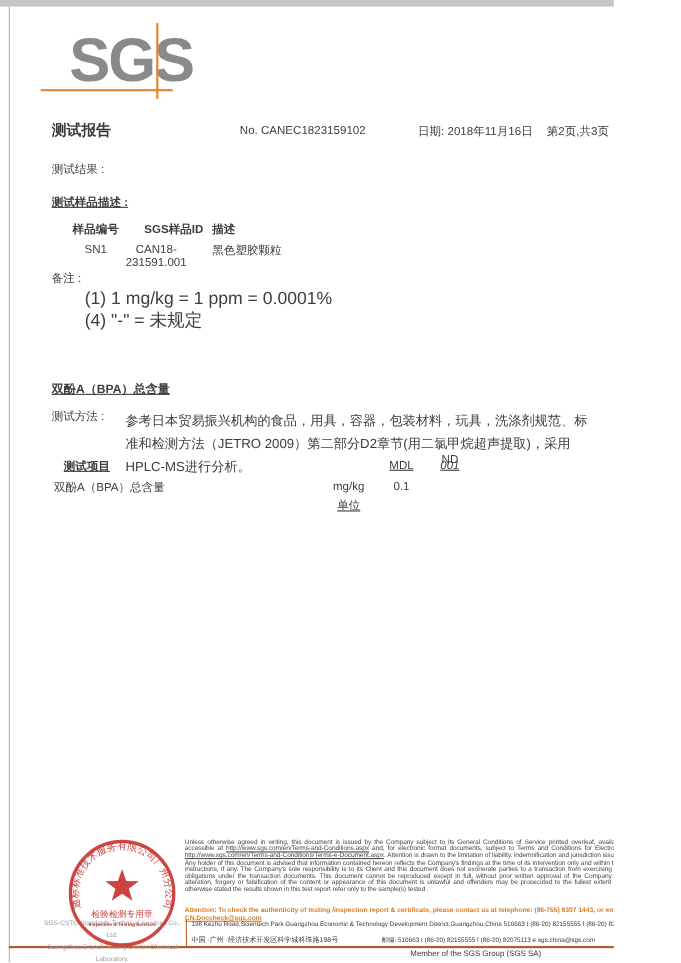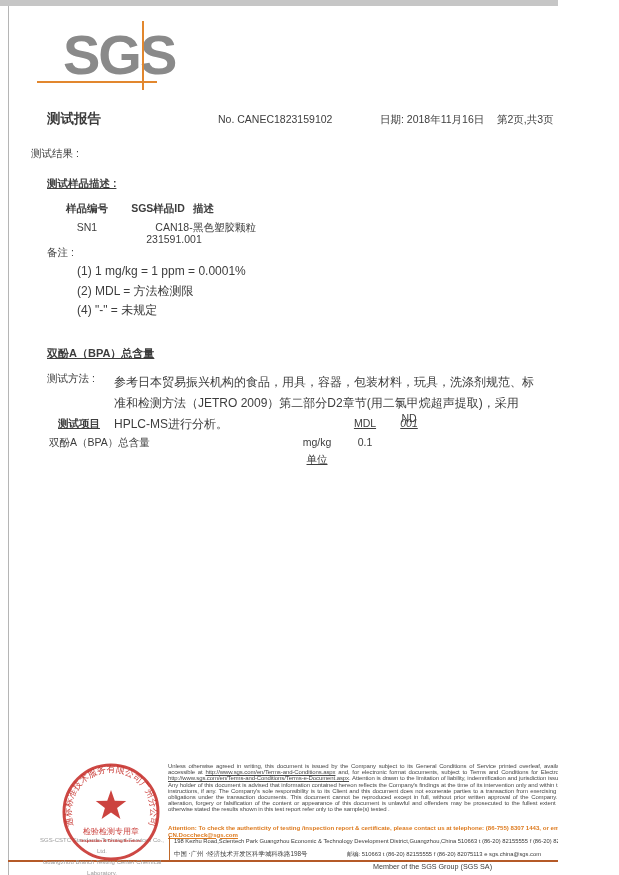--- a/index.html
+++ b/index.html
@@ -19,33 +19,33 @@
   .logo-vline { left:142px; top:21px; width:2px; height:69px; background:#e2872e; }
 
   .doc-title { left:47px; top:110px; font-size:13.5px; font-weight:bold; color:#3a3a3a; }
   .report-no { left:218px; top:113px; font-size:10.5px; }
   .report-date { left:380px; top:113px; font-size:10.5px; }
   .report-page { left:497px; top:113px; font-size:10.5px; }
 
   .t-normal { font-size:10.5px; color:#3d3d3d; }
   .t-bold { font-weight:bold; }
   .t-under { text-decoration:underline; }
-  .results-label { left:31px; top:147px; }
+  .results-label { left:47px; top:147px; }
   .sampledesc-label { left:47px; top:177px; }
 
   .s-h1 { left:47px; top:202px; width:80px; text-align:center; }
   .s-h2 { left:112px; top:202px; width:92px; text-align:center; }
   .s-h3 { left:193px; top:202px; }
   .s-c1 { left:47px; top:221px; width:80px; text-align:center; }
-  .s-c2 { left:128px; top:221px; width:92px; text-align:center; }
+  .s-c2 { left:96px; top:221px; width:92px; text-align:center; }
   .s-c3 { left:193px; top:221px; }
 
   .remarks-label { left:47px; top:246px; }
   .remarks { left:77px; top:262px; }
-  .remarks div { font-size:12px; line-height:19.5px; }
+  .remarks div { font-size:16px; line-height:19.5px; }
 
   .bpa-heading { left:47px; top:346px; font-size:11px; }
   .method-label { left:47px; top:372px; }
   .method-text { left:114px; top:372px; width:428px; font-size:12px; line-height:21px; }
 
   .r-h1 { left:58px; top:417px; }
   .r-h2 { left:297px; top:417px; width:40px; text-align:center;margin-top:36px; }
   .r-h3 { left:345px; top:417px; width:40px; text-align:center; }
   .r-h4 { left:389px; top:417px; width:40px; text-align:center; font-style:italic; }
   .r-c1 { left:49px; top:436px; }
@@ -97,21 +97,20 @@
   <div class="abs t-normal t-bold s-h1">样品编号</div>
   <div class="abs t-normal t-bold s-h2">SGS样品ID</div>
   <div class="abs t-normal t-bold s-h3">描述</div>
   <div class="abs t-normal s-c1">SN1</div>
   <div class="abs t-normal s-c2">CAN18-231591.001</div>
   <div class="abs t-normal s-c3">黑色塑胶颗粒</div>
 
   <div class="abs t-normal remarks-label">备注 :</div>
   <div class="abs remarks">
     <div>(1) 1 mg/kg = 1 ppm = 0.0001%</div>
-    <div>(2) MDL = 方法检测限</div>
     <div>(4) "-" = 未规定</div>
   </div>
 
   <div class="abs t-bold t-under bpa-heading">双酚A（BPA）总含量</div>
   <div class="abs t-normal method-label">测试方法 :</div>
   <div class="abs method-text">参考日本贸易振兴机构的食品，用具，容器，包装材料，玩具，洗涤剂规范、标准和检测方法（JETRO 2009）第二部分D2章节(用二氯甲烷超声提取)，采用HPLC-MS进行分析。</div>
 
   <div class="abs t-normal t-bold t-under r-h1">测试项目</div>
   <div class="abs t-normal t-under r-h2">单位</div>
   <div class="abs t-normal t-under r-h3">MDL</div>

